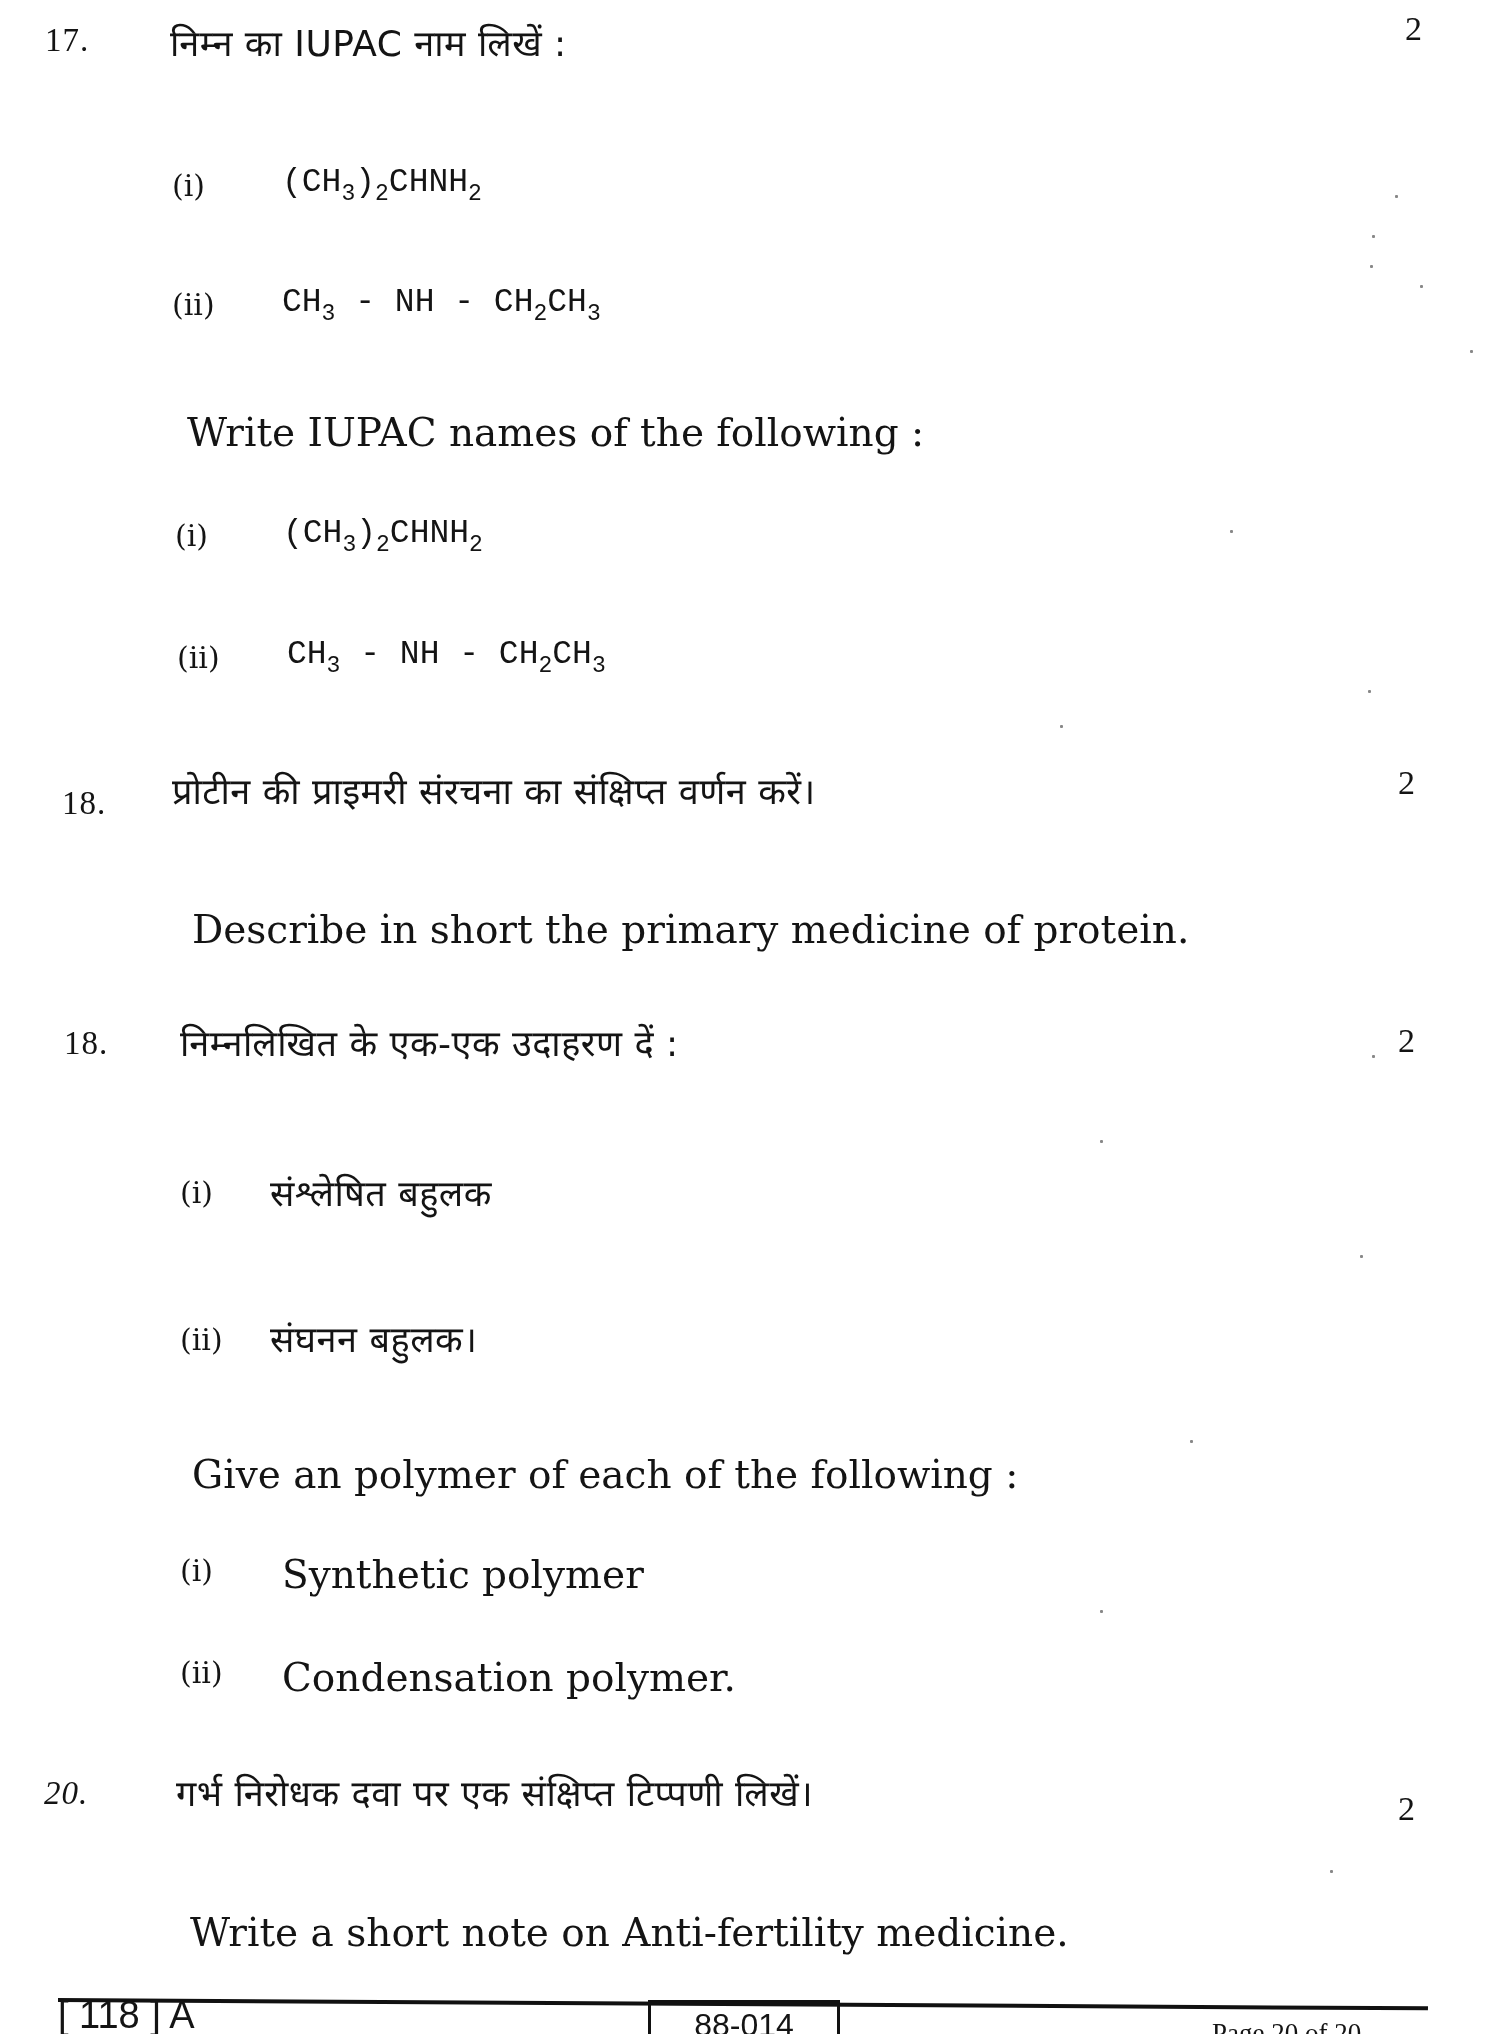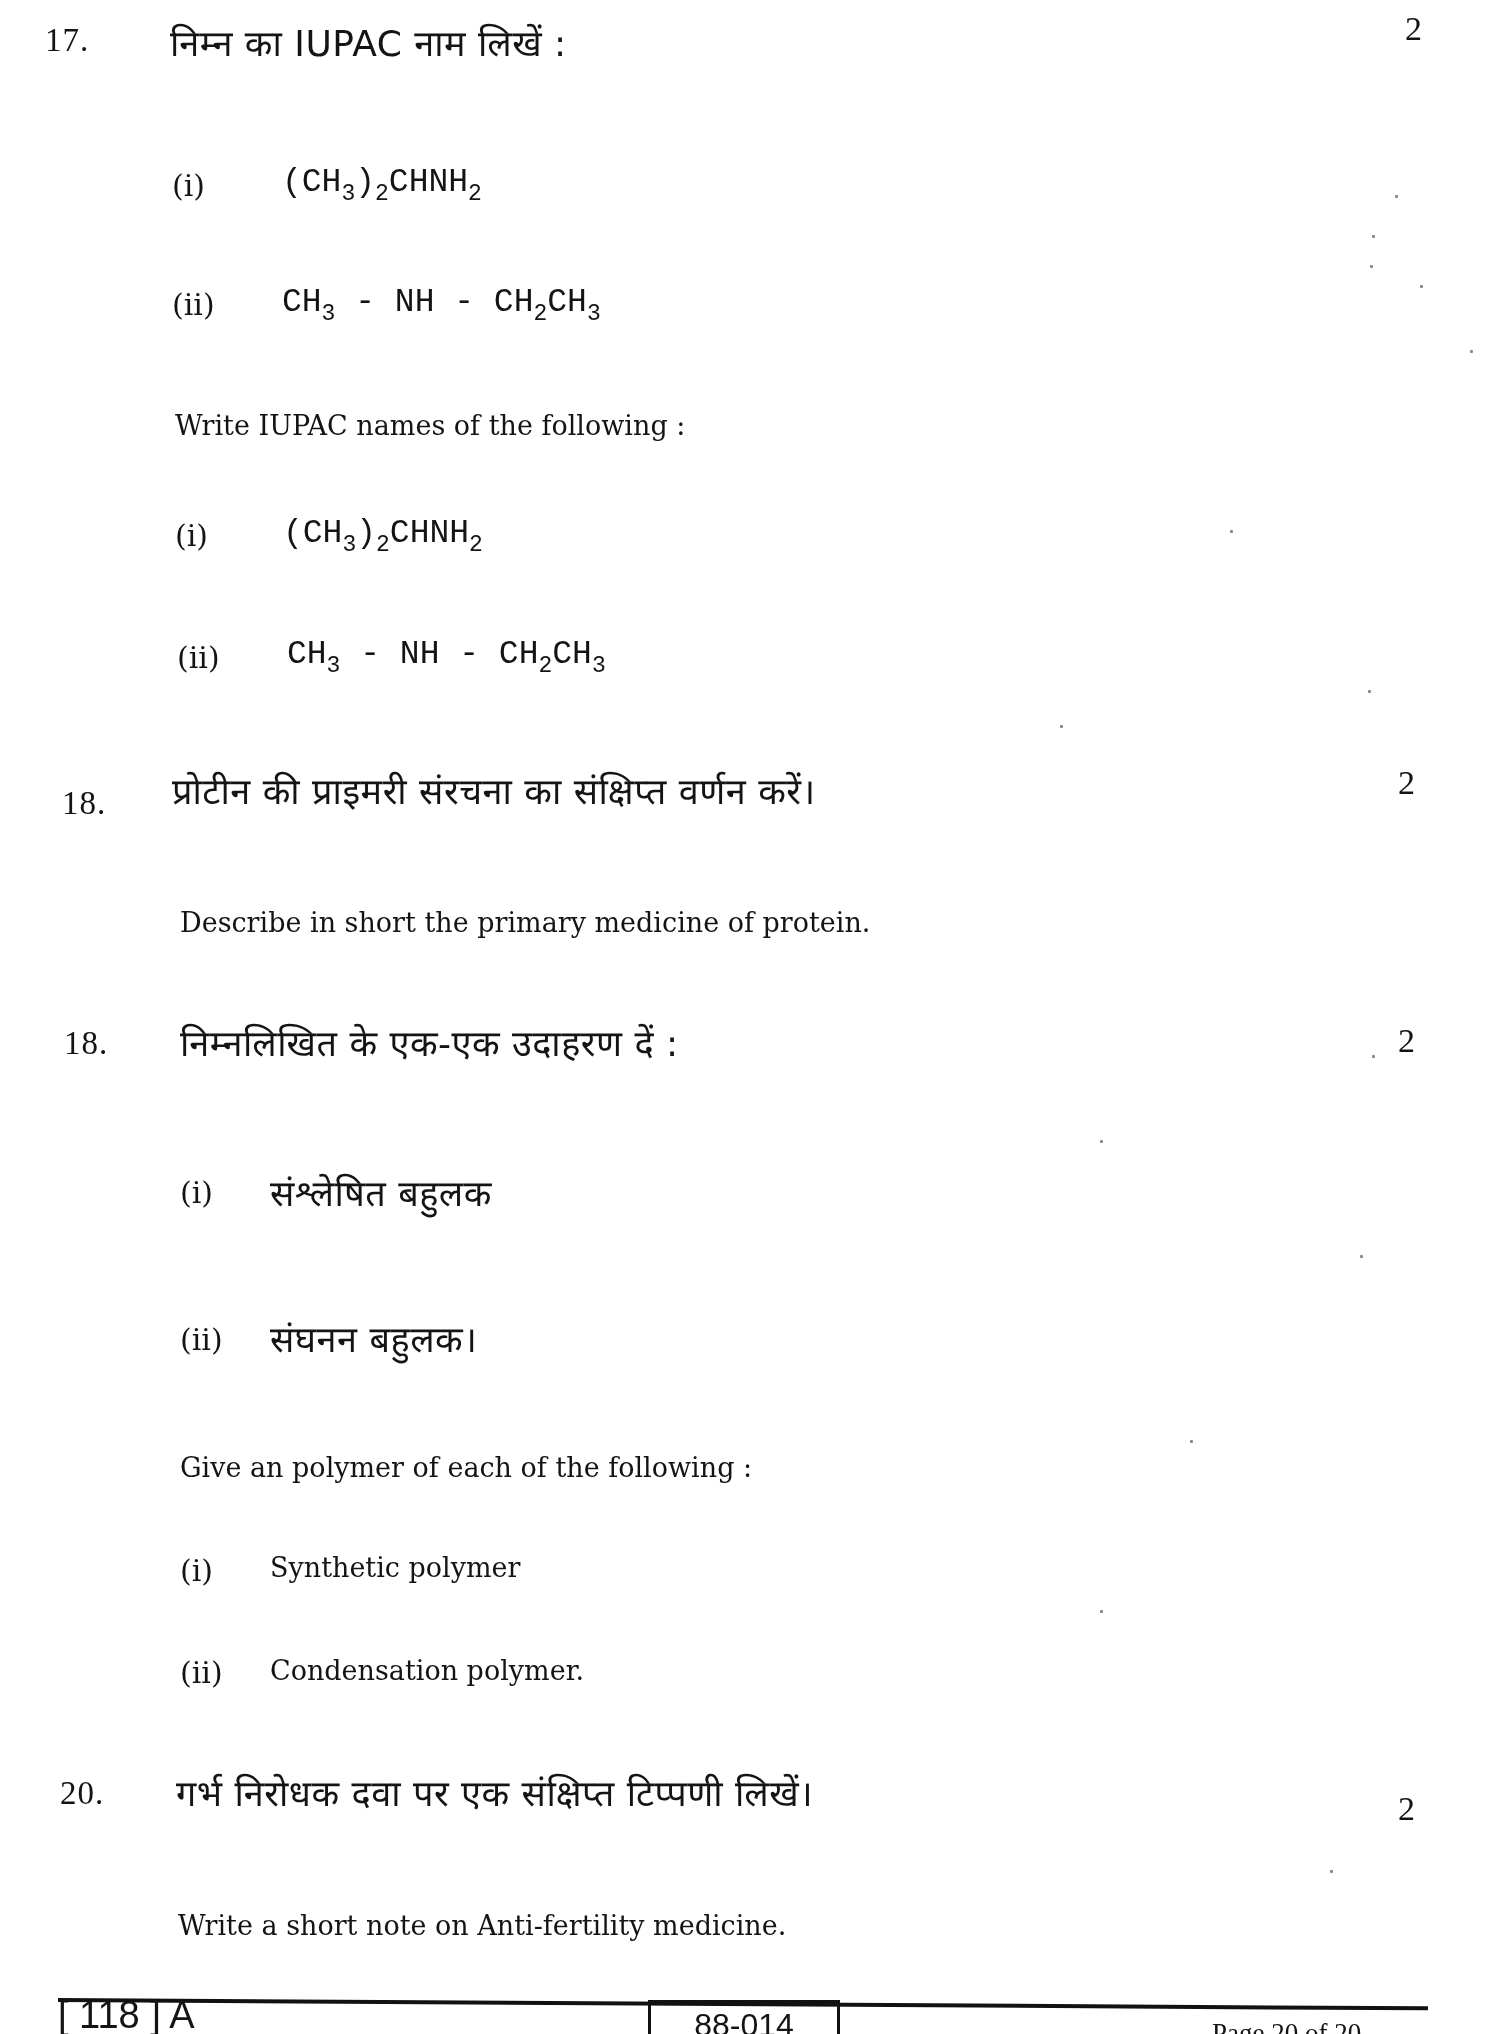--- a/index.html
+++ b/index.html
@@ -1,21 +1,21 @@
 <!DOCTYPE html>
 <html><head>
 <meta charset="utf-8">
 <style>
   html, body { margin: 0; padding: 0; background: #ffffff; }
   body { width: 1505px; height: 2034px; position: relative; overflow: hidden;
          font-family: "Liberation Serif", "DejaVu Serif", serif; color: #141414; }
   .abs { position: absolute; white-space: nowrap; }
   .qnum { font-size: 33px; letter-spacing: 1px; }
   .hi { font-family: "DejaVu Sans", sans-serif; font-size: 36px; letter-spacing: 0.5px; }
-  .en { font-family: "DejaVu Serif", serif; font-size: 27px; }
+  .en { font-family: "DejaVu Serif", serif; font-size: 39px; margin-left: 12px; }
   .chem { font-family: Liberation Mono, monospace; font-size: 33px; }
   .chem sub { font-size: 23px; vertical-align: -9px; line-height: 0; }
   .mark { font-size: 34px; }
   .roman { font-family: "DejaVu Serif", serif; font-size: 30px; }
   .footer-line { position: absolute; left: 58px; top: 1998px; width: 1370px; height: 4px;
                  background: #111; transform: rotate(0.35deg); transform-origin: left; }
   .footer-code { position: absolute; left: 648px; top: 2000px; width: 192px; height: 40px;
                  border: 3px solid #111; border-bottom: none; box-sizing: border-box;
                  font-family: "Liberation Sans", sans-serif; font-size: 32px; text-align: center; line-height: 44px; }
   .footer-left { font-family: "Liberation Sans", sans-serif; font-size: 38px; }
@@ -66,21 +66,21 @@
   <span class="abs en" style="left:180px;top:1452px;">Give an polymer of each of the following  :</span>
 
   <span class="abs roman" style="left:180px;top:1553px;">(i)</span>
   <span class="abs en" style="left:270px;top:1552px;">Synthetic polymer</span>
 
   <span class="abs roman" style="left:180px;top:1655px;">(ii)</span>
   <span class="abs en" style="left:270px;top:1655px;">Condensation polymer.</span>
 </div>
 
 <div>
-  <span class="abs qnum" style="left:60px;top:1775px;">20.</span>
+  <span class="abs qnum" style="left:44px;top:1775px;font-style:italic;">20.</span>
   <span class="abs hi" style="left:176px;top:1768px;">गर्भ निरोधक दवा पर एक संक्षिप्त टिप्पणी लिखें।</span>
   <span class="abs mark" style="left:1398px;top:1790px;">2</span>
   <span class="abs en" style="left:178px;top:1910px;">Write a short note on Anti-fertility medicine.</span>
 </div>
 
 <div>
   <div class="footer-line"></div>
   <span class="abs footer-left" style="left:58px;top:1994px;">[ 118 ] A</span>
   <div class="footer-code">88-014</div>
   <span class="abs footer-right" style="left:1212px;top:2018px;">Page 20 of 20</span>

